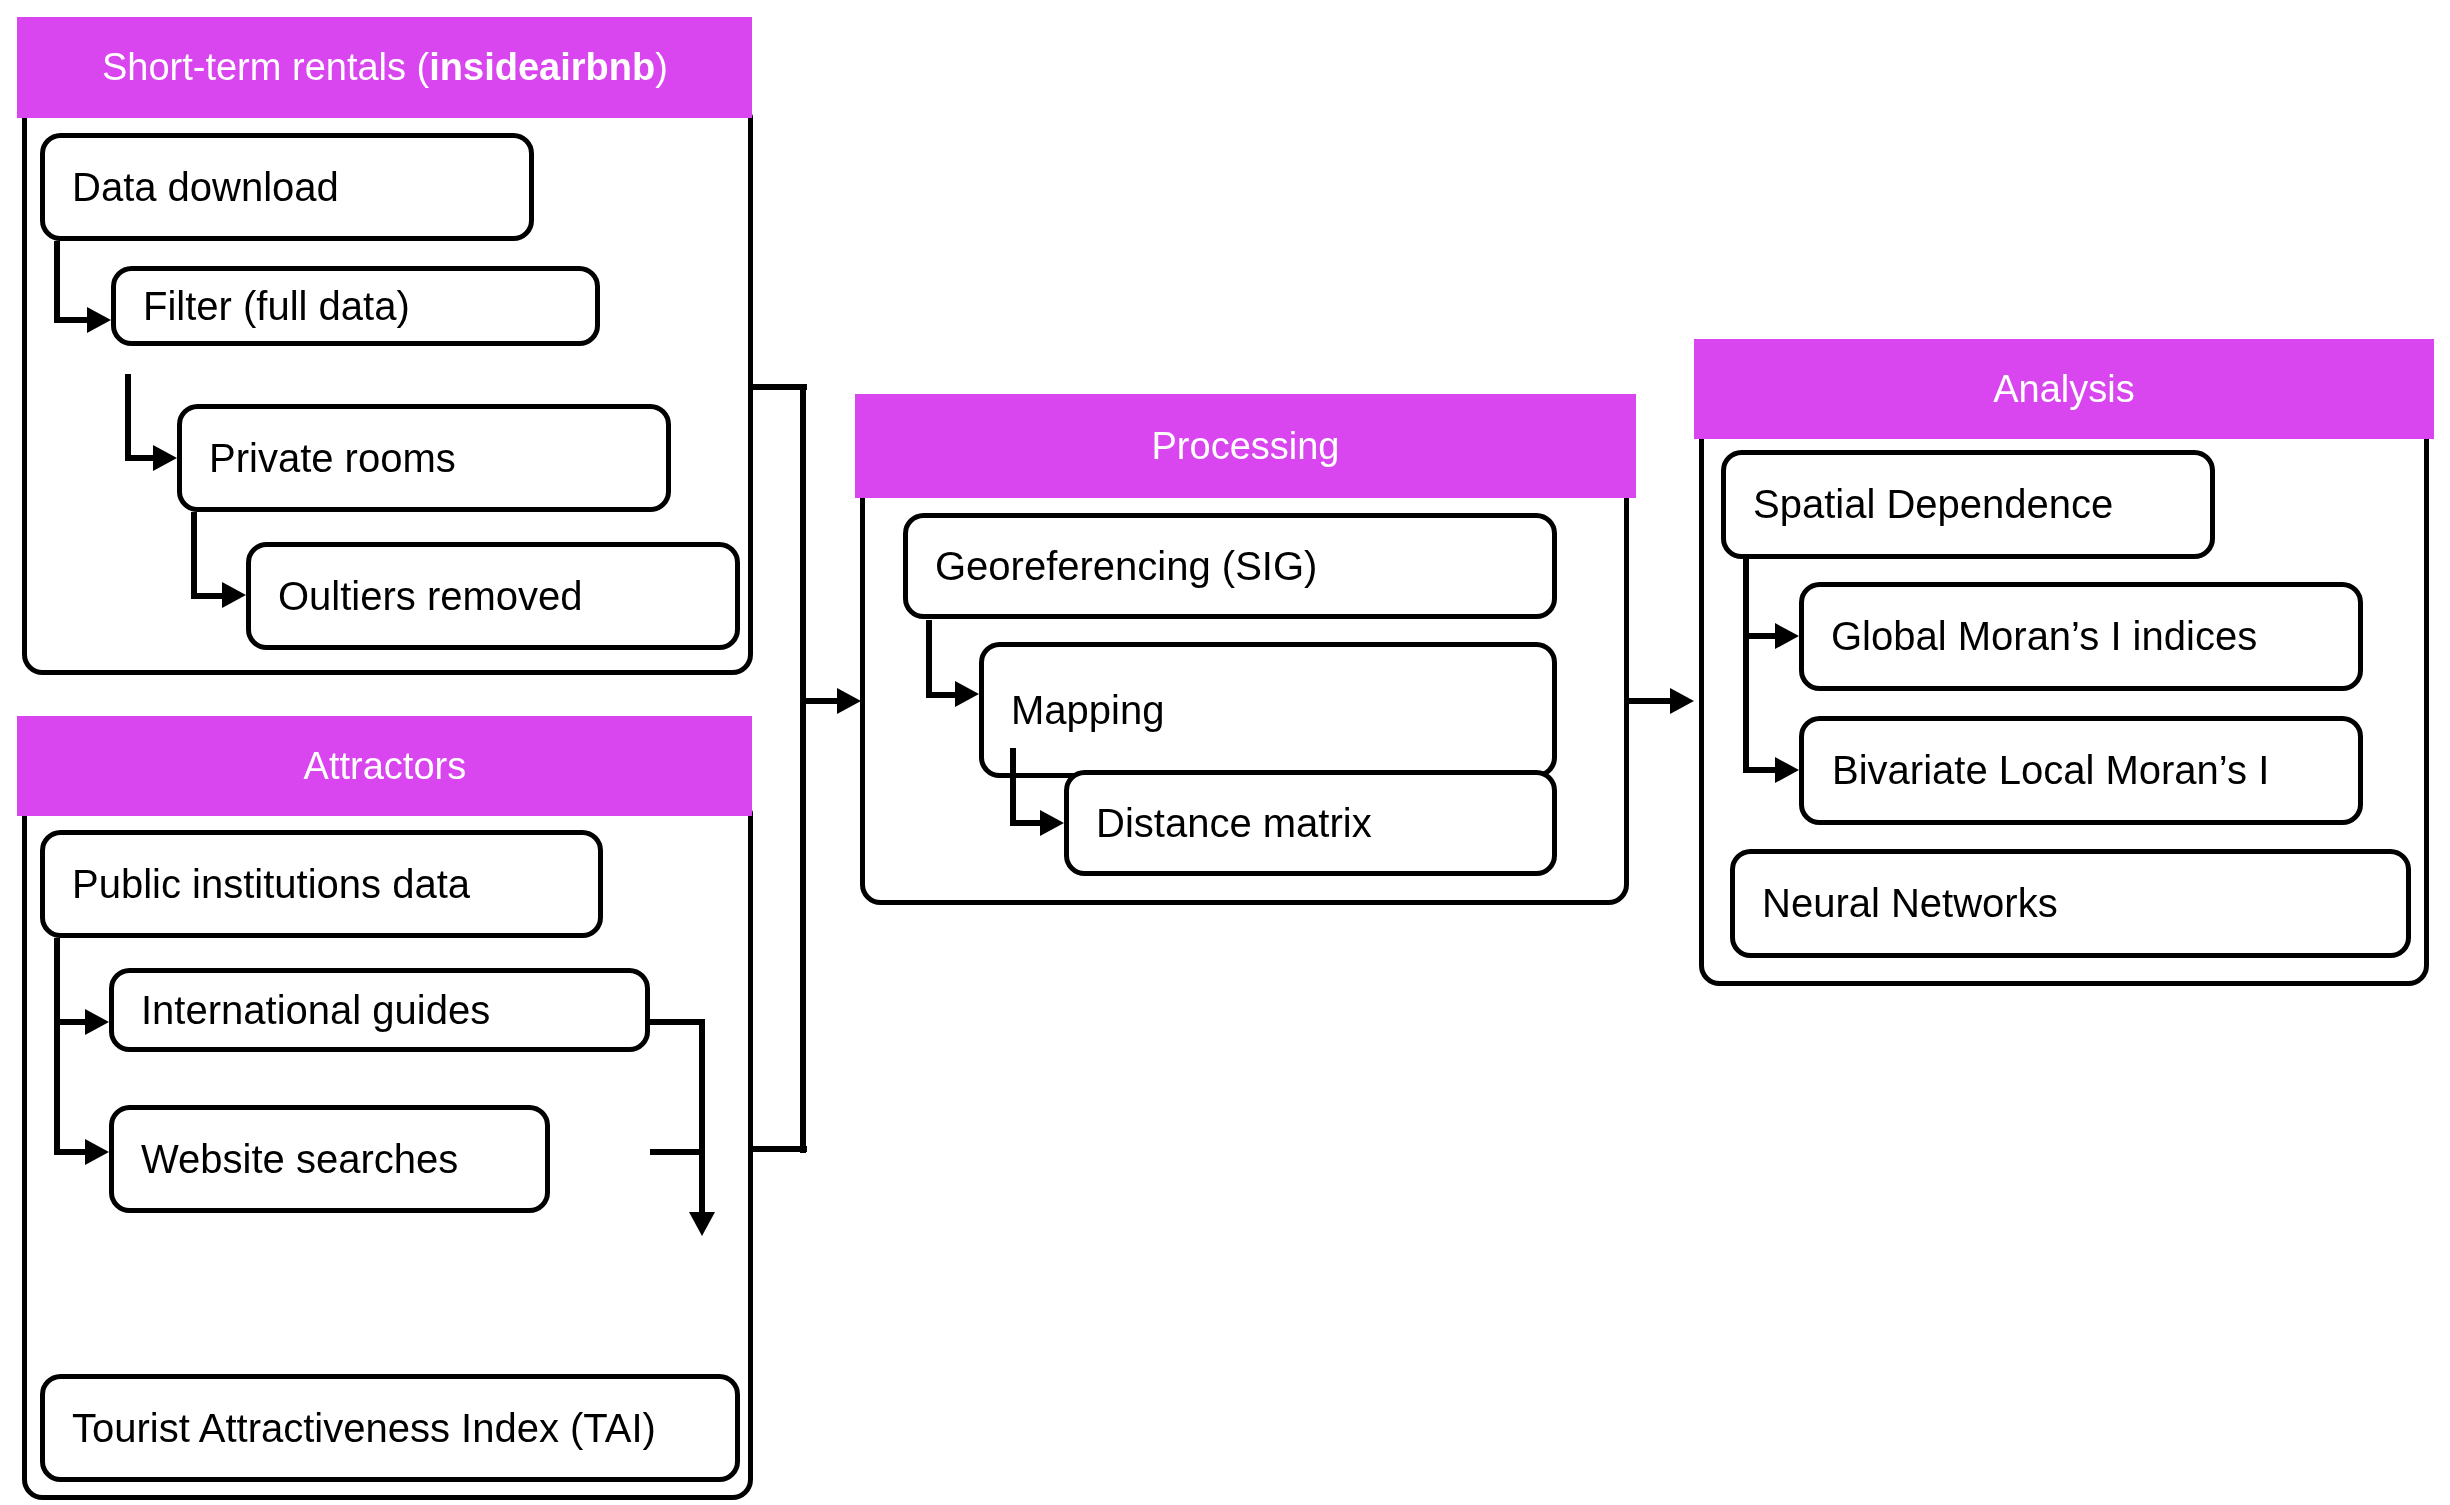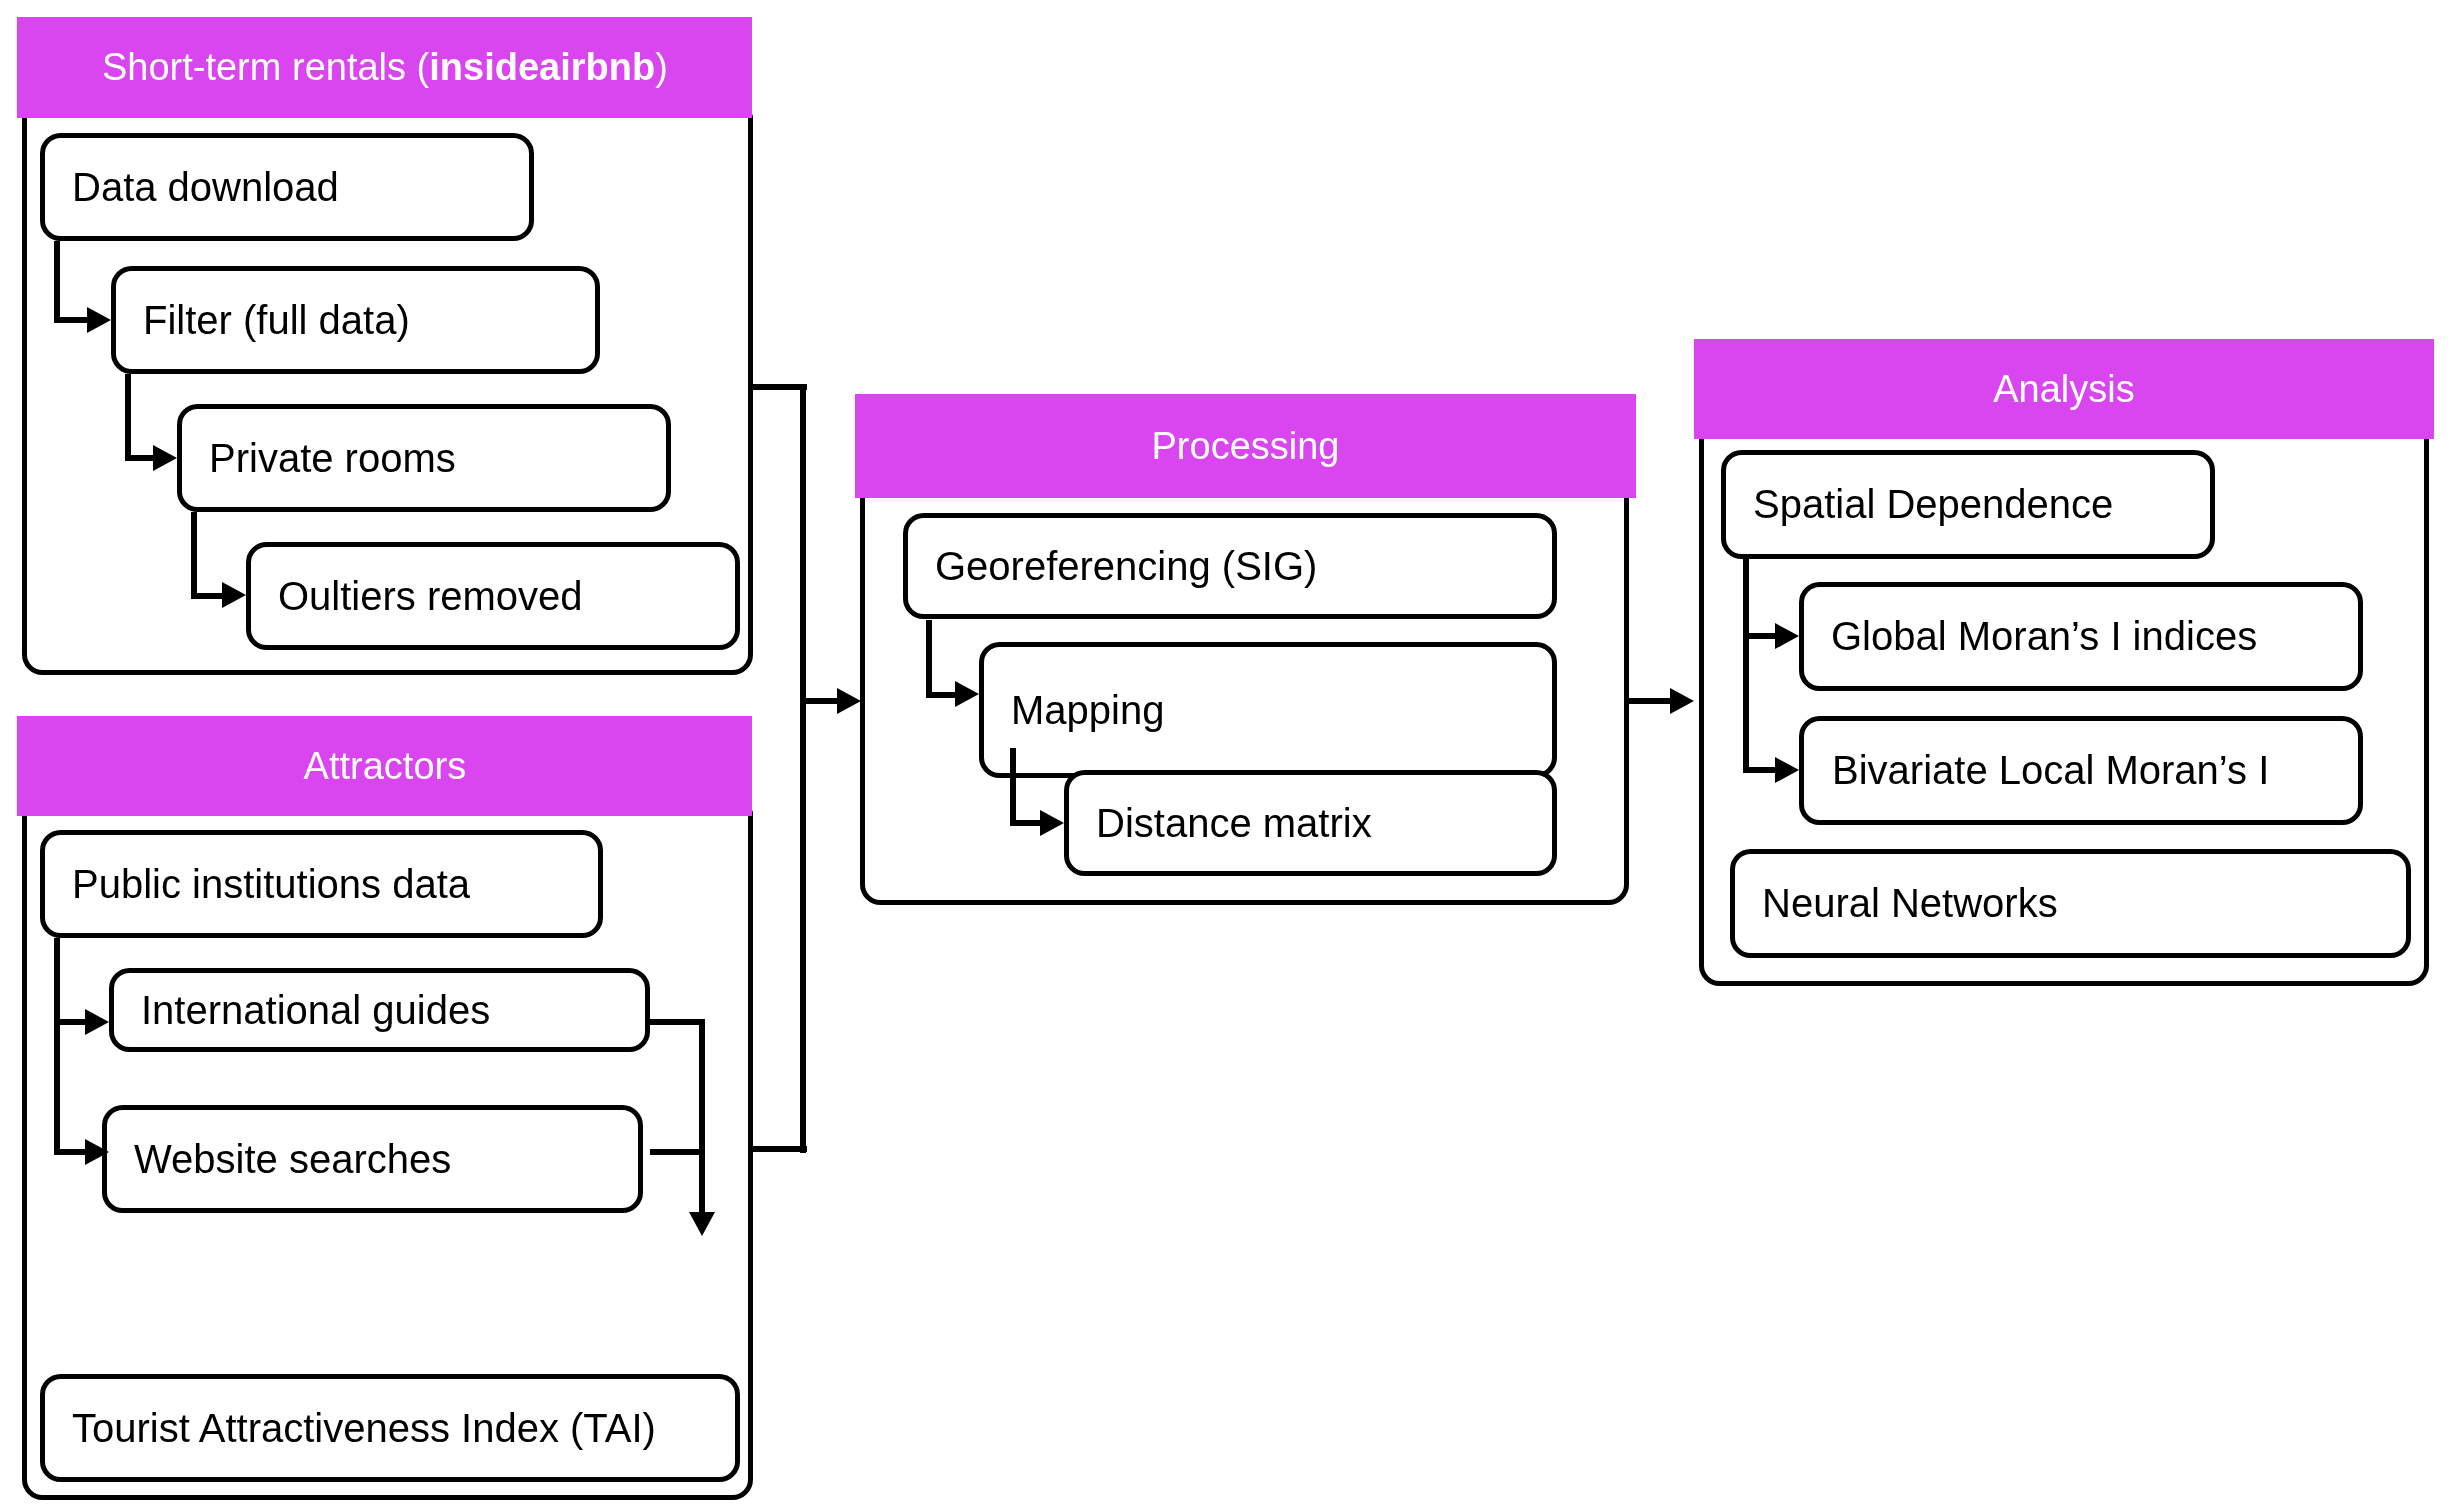--- a/index.html
+++ b/index.html
@@ -38,21 +38,21 @@
 <body>
 
 <div class="canvas">
 
   <div class="panel-body" style="left:22px; top:111px; width:731px; height:564px;"></div>
   <div class="panel-header" style="left:17.4px; top:17.4px; width:735px; height:101px;">
     <span><span>Short-term rentals (</span><b>insideairbnb</b><span>)</span></span>
   </div>
 
   <div class="node" style="left:40px; top:133px; width:494px; height:108px;">Data download</div>
-  <div class="node" style="left:111px; top:266px; width:489px; height:108px;">Filter (full data)</div>
+  <div class="node" style="left:111px; top:266px; width:489px; height:80px;">Filter (full data)</div>
   <div class="node" style="left:177px; top:404px; width:494px; height:108px;">Private rooms</div>
   <div class="node" style="left:246px; top:542px; width:494px; height:108px;">Oultiers removed</div>
 
   <div>
     <div class="line" style="left:54px; top:241px; width:6.3px; height:82px;"></div>
     <div class="line" style="left:54px; top:317px; width:35px; height:6.3px;"></div>
     <div class="arr-r" style="left:87px; top:307px;"></div>
   </div>
   <div>
     <div class="line" style="left:125px; top:374px; width:6.3px; height:87px;"></div>
@@ -65,21 +65,21 @@
     <div class="arr-r" style="left:222px; top:582px;"></div>
   </div>
 
   <div class="panel-body" style="left:22px; top:807px; width:731px; height:693px;"></div>
   <div class="panel-header" style="left:17.4px; top:716px; width:735px; height:100px;">
     <span>Attractors</span>
   </div>
 
   <div class="node" style="left:40px; top:830px; width:563px; height:108px;">Public institutions data</div>
   <div class="node" style="left:109px; top:968px; width:541px; height:84px;">International guides</div>
-  <div class="node" style="left:102px; top:1105px; width:541px; height:108px;">Website searches</div>
+  <div class="node" style="left:109px; top:1105px; width:441px; height:108px;">Website searches</div>
   <div class="node" style="left:40px; top:1374px; width:700px; height:108px;">Tourist Attractiveness Index (TAI)</div>
 
   <div>
     <div class="line" style="left:54px; top:938px; width:6.3px; height:217px;"></div>
     <div class="line" style="left:54px; top:1019px; width:32px; height:6.3px;"></div>
     <div class="arr-r" style="left:85px; top:1009px;"></div>
     <div class="line" style="left:54px; top:1149px; width:32px; height:6.3px;"></div>
     <div class="arr-r" style="left:85px; top:1139px;"></div>
   </div>
   <div>

